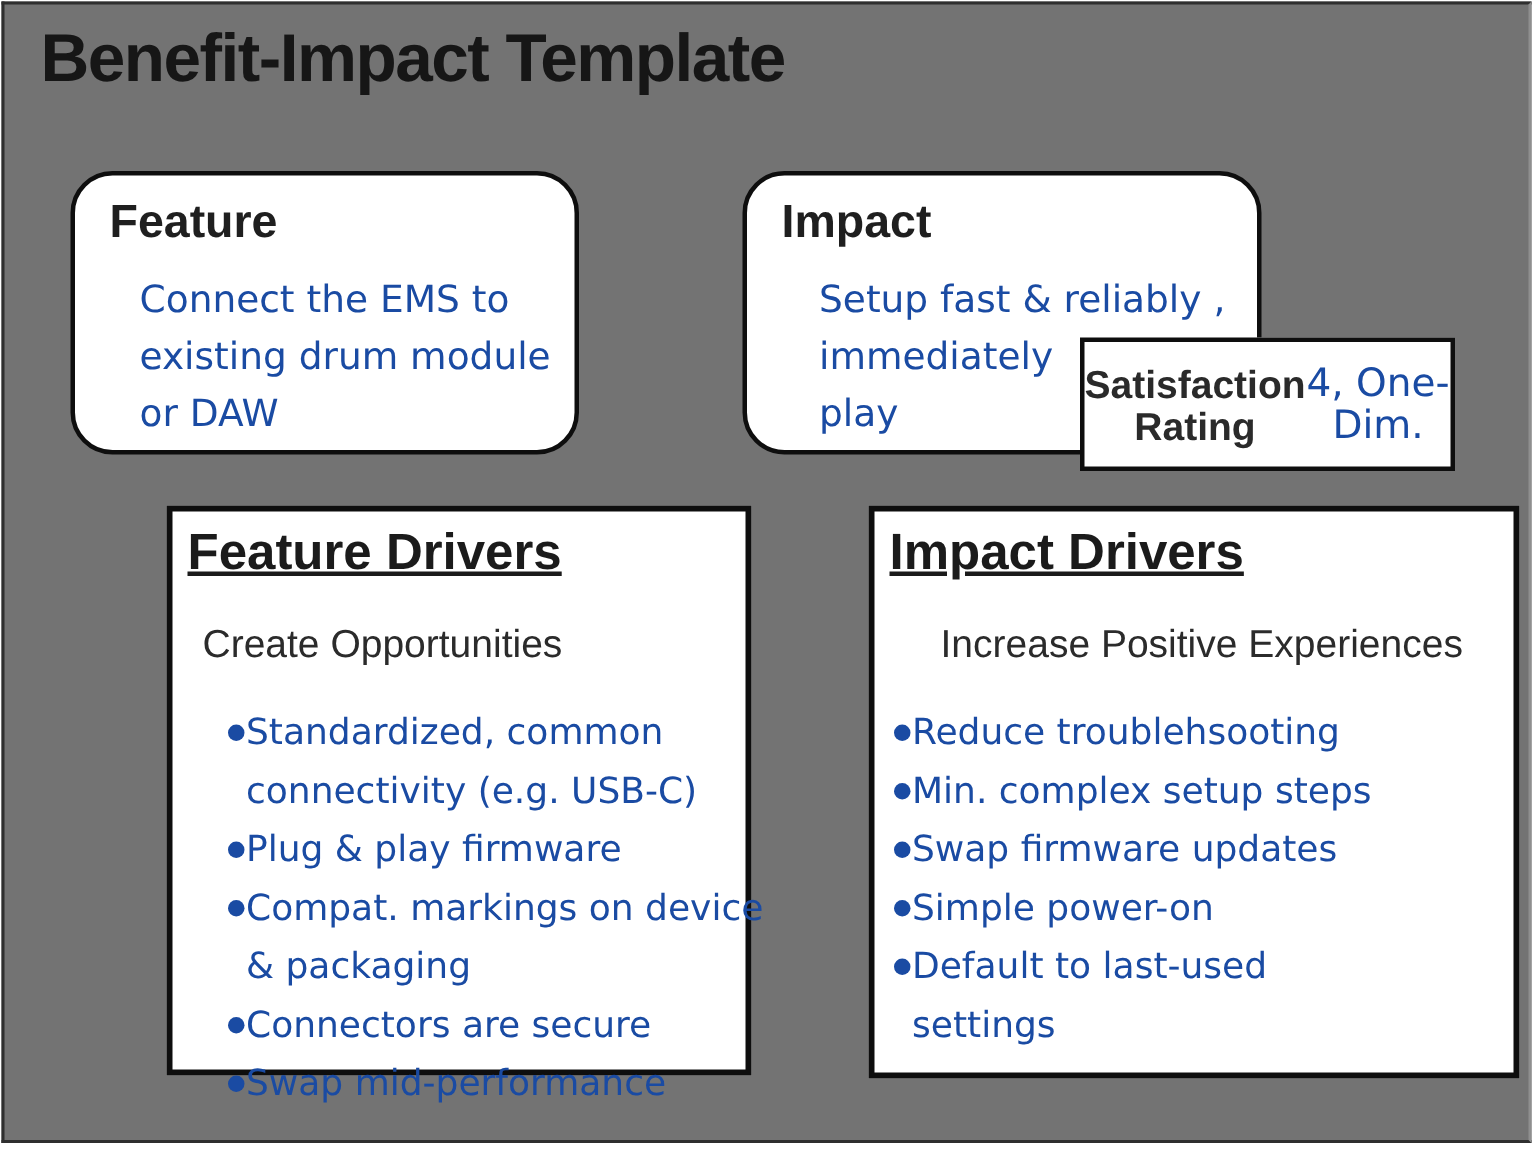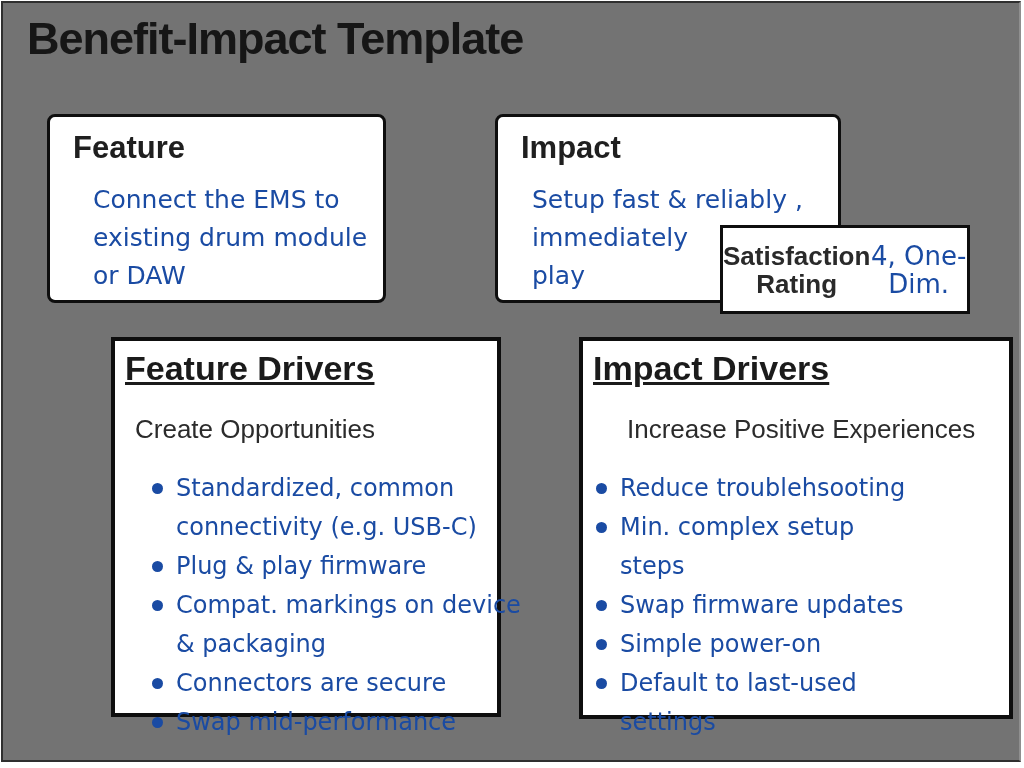--- a/index.html
+++ b/index.html
@@ -24,40 +24,40 @@
     font-size: 45px;
     font-weight: 700;
     letter-spacing: -1px;
     color: #161616;
   }
   
   .rounded-box {
     position: absolute;
     background: #ffffff;
     border: 3px solid #0e0e0e;
-    border-radius: 8px;
+    border-radius: 28px;
     z-index: 1;
   }
   .feature-box { left: 44px;  top: 111px; width: 339px; height: 189px; }
   .impact-box  { left: 492px; top: 111px; width: 346px; height: 189px; }
   .rounded-box .box-header {
     margin: 13px 0 0 23px;
     font-size: 31px;
     font-weight: 600;
     color: #1f1f1f;
   }
   .blue-body {
     margin: 15px 0 0 43px;
     font-size: 25px;
     line-height: 38px;
     color: #1a4ba3;
     white-space: pre-line;
     font-family: "DejaVu Sans", sans-serif;
   }
-  .impact-box .blue-body { margin-left: 34px; }
+  .impact-box .blue-body { margin-left: 48px; }
   
   .satisfaction-box {
     position: absolute;
     left: 717px; top: 222px;
     width: 250px; height: 89px;
     background: #ffffff;
     border: 3px solid #0e0e0e;
     z-index: 2;
     display: flex;
     flex-direction: row;
@@ -104,21 +104,21 @@
   .bullet-list {
     list-style: none;
     margin-top: 25px;
     font-family: "DejaVu Sans", sans-serif;
   }
   .feature-drivers .bullet-list { margin-left: 37px; width: 340px; }
   .impact-drivers  .bullet-list { margin-left: 13px; width: 330px; }
   .bullet-list li {
     display: flex;
     align-items: flex-start;
-    gap: 13px;
+    gap: 1px;
   }
   .bullet-dot {
     flex: 0 0 auto;
     width: 11px; height: 11px;
     margin-top: 14px;
     border-radius: 50%;
     background: #1a4ba3;
   }
   .bullet-text {
     font-size: 24px;

